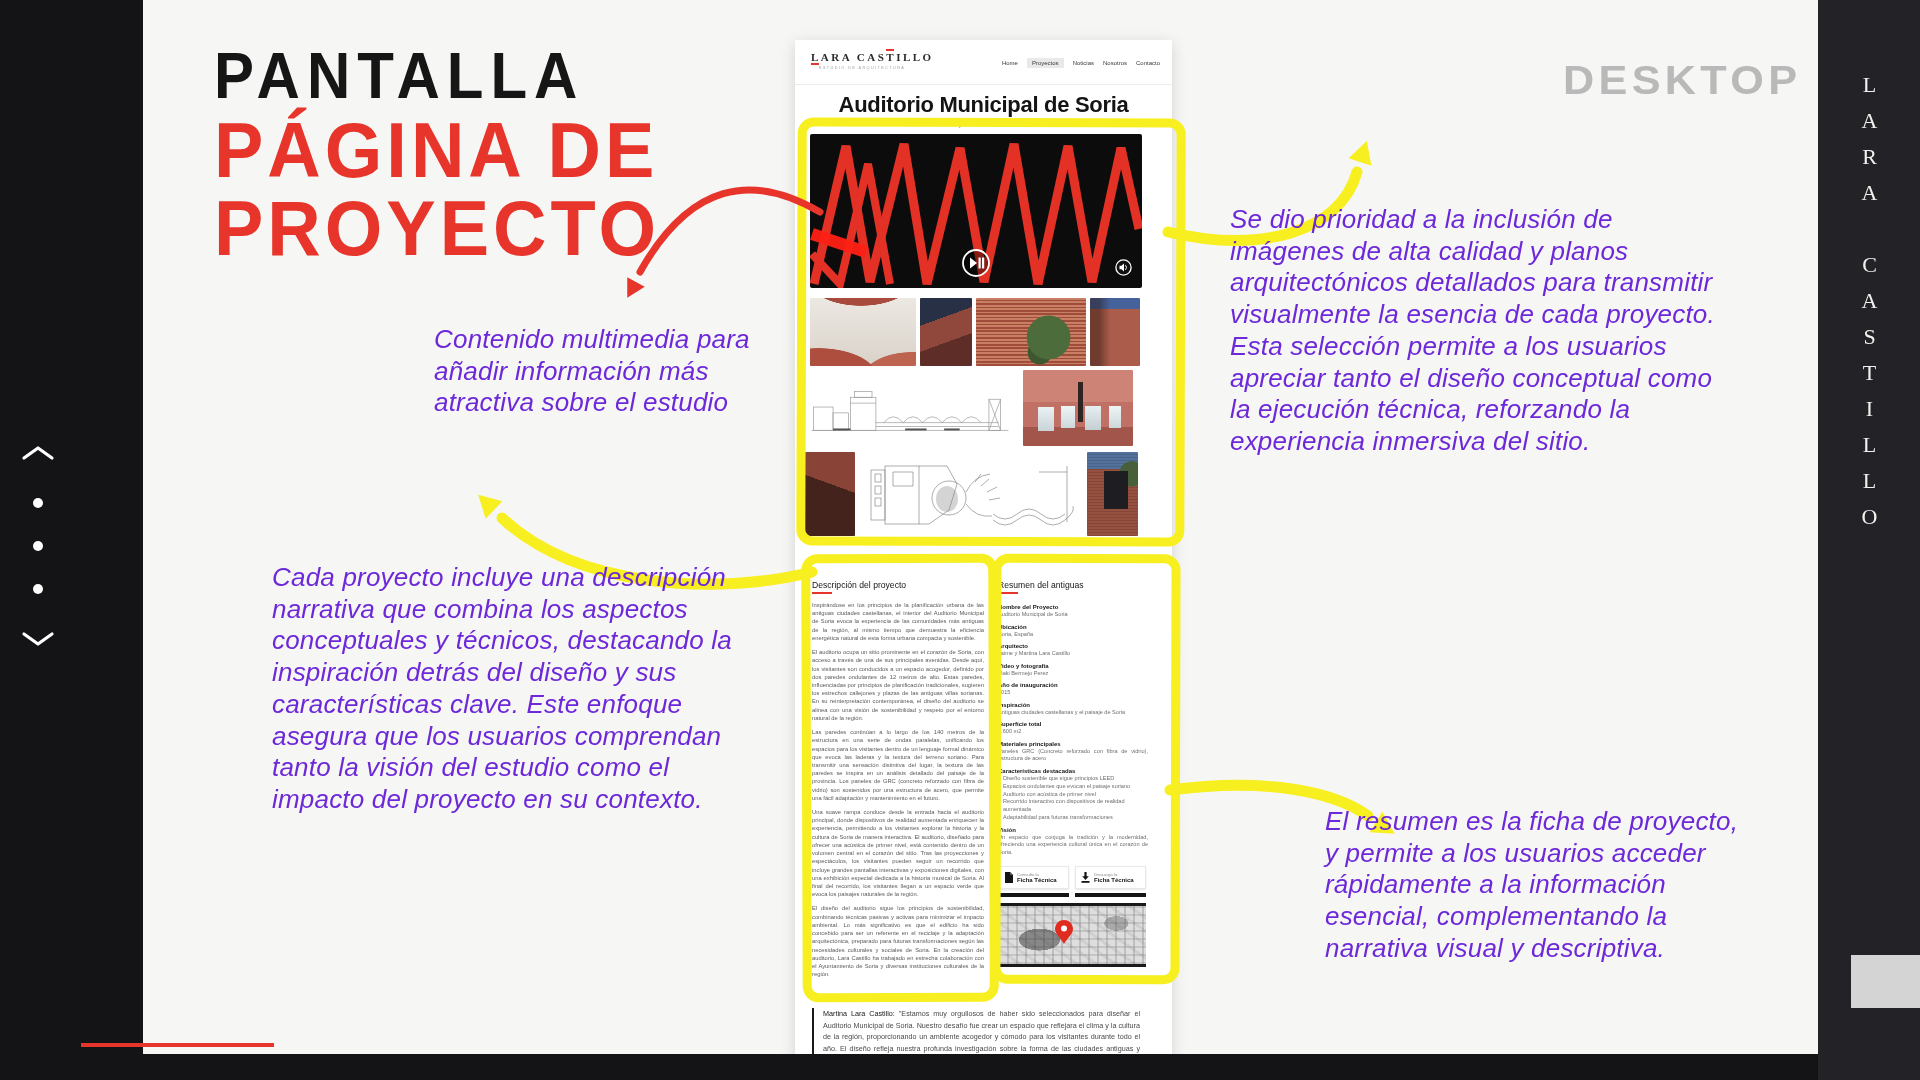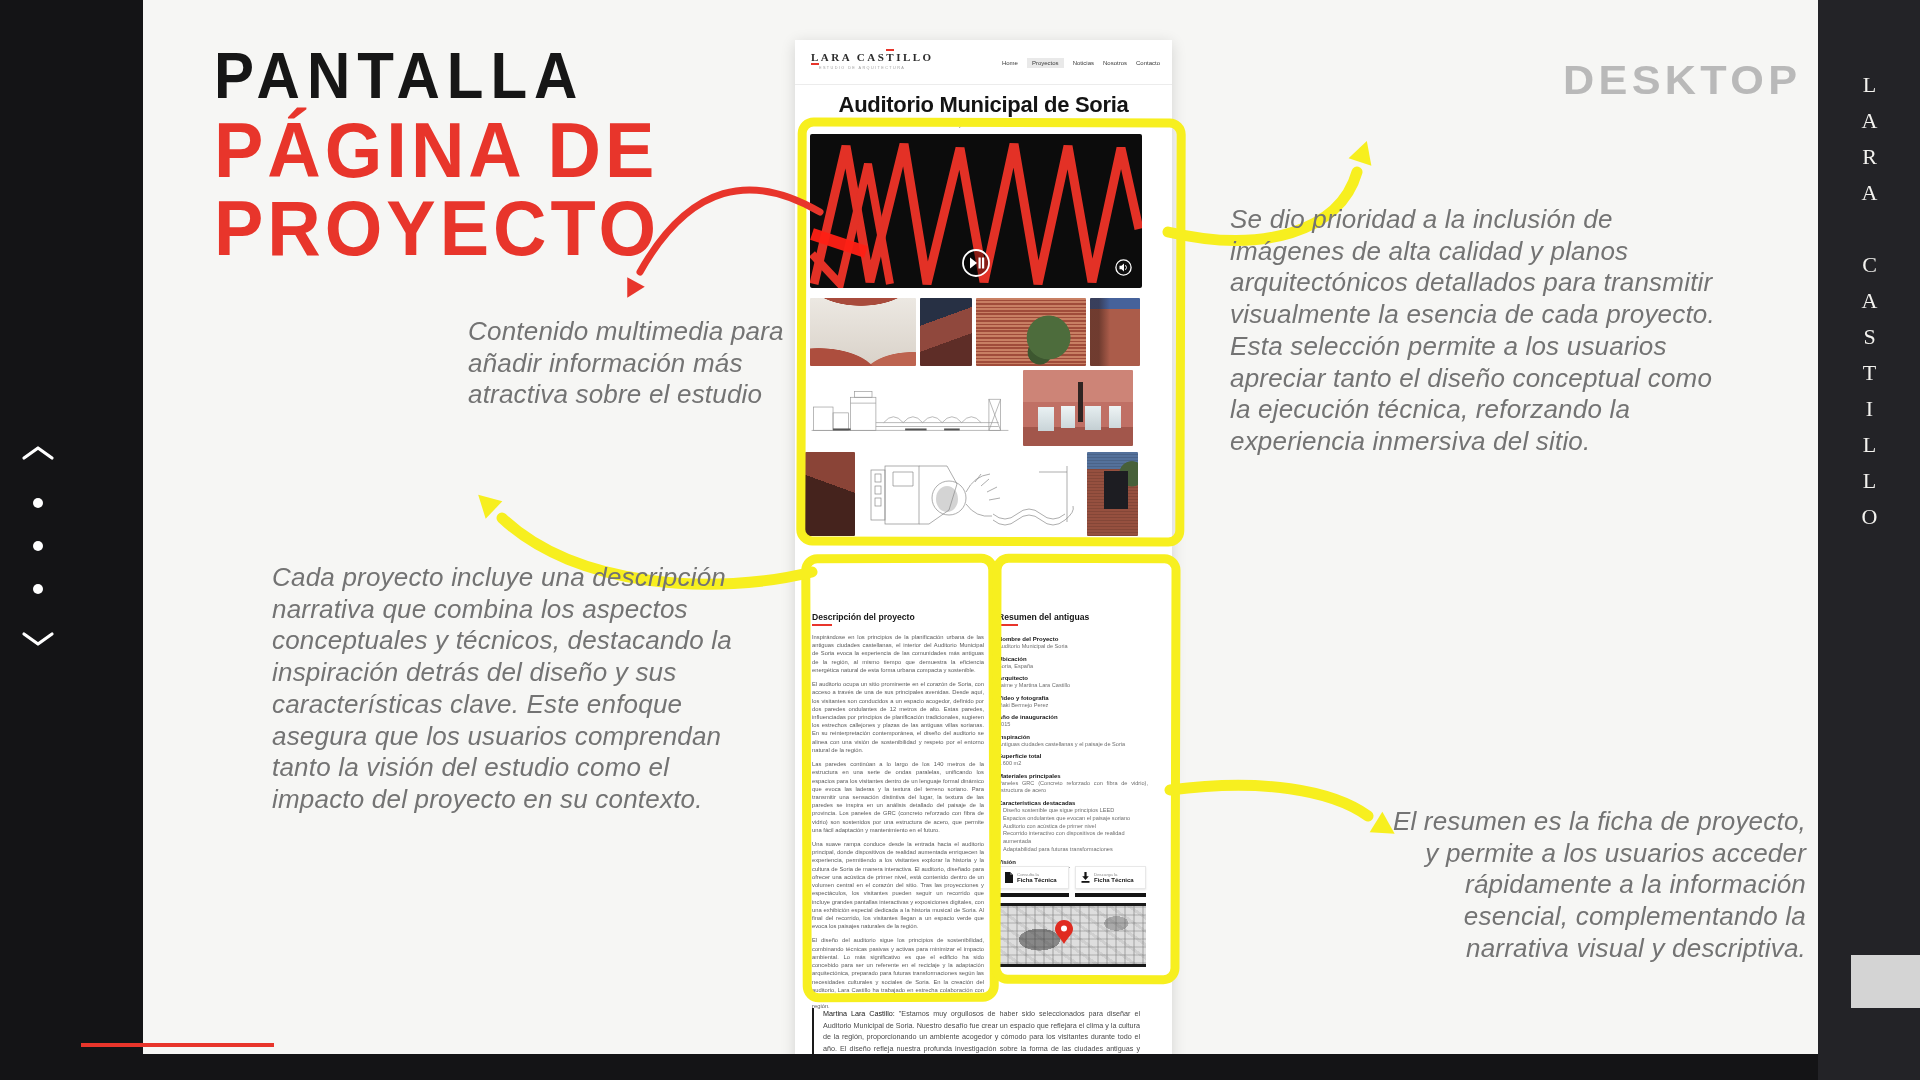--- a/index.html
+++ b/index.html
@@ -30,25 +30,25 @@
   .title-block { position:absolute; left:214px; top:44px; z-index:4; line-height:1; }
   .title-black { font-size:60px; font-weight:900; letter-spacing:7px; color:#161616; transform:scaleY(1.08); transform-origin:left top; }
   .title-red   { font-size:74px; font-weight:900; letter-spacing:4px; color:#e8352b; margin-top:8px; transform:scaleY(1.05); transform-origin:left top; }
   .title-red.l2{ margin-top:4px; }
 
   .desktop-label { position:absolute; left:1563px; top:58px; z-index:4;
     font-size:40px; font-weight:800; letter-spacing:4px; color:#b9b9b9; transform:scaleX(1.08); transform-origin:left top; }
 
   
   .note { position:absolute; z-index:5; font-style:italic; font-weight:500;
-    font-size:26px; line-height:1.22; color:#737373; letter-spacing:0.2px; }
-  .note-multimedia { left:434px; top:316px; width:345px;margin-left:34px; }
+    font-size:26px; line-height:1.22; color:#6d28d9; letter-spacing:0.2px; }
+  .note-multimedia { left:434px; top:324px; width:345px; }
   .note-description{ left:272px; top:562px; width:495px; }
   .note-images     { left:1230px; top:204px; width:500px; }
-  .note-summary    { left:1376px; top:806px; width:430px;text-align:right; }
+  .note-summary    { left:1325px; top:806px; width:430px; }
 
   
   .arrows { position:absolute; left:0; top:0; width:1920px; height:1080px; z-index:3; pointer-events:none; }
   .ybox { position:absolute; border:9px solid #f7ef1f; border-radius:16px; z-index:2; pointer-events:none; }
   .ybox-media  { left:797px; top:118px; width:388px; height:428px; transform:rotate(.2deg); }
   .ybox-desc   { left:802px; top:554px; width:196px; height:448px; transform:rotate(-.2deg); }
   .ybox-resumen{ left:992px; top:554px; width:188px; height:430px; transform:rotate(.15deg); }
 
   
   .site { position:absolute; left:795px; top:40px; width:377px; height:1040px; background:#ffffff;
@@ -108,21 +108,21 @@
   .ph6 { position:absolute; left:0; top:0; width:50px; height:84px; background:linear-gradient(200deg,#8a4437 0 40%,#45231d 40%); }
   .gd2 { position:absolute; left:58px; top:0; width:212px; height:84px; background:#fff; }
   .ph7 { position:absolute; left:282px; top:0; width:51px; height:84px; background:
       linear-gradient(#1d1d22,#1d1d22) 62% 42%/24px 38px no-repeat,
       radial-gradient(circle at 88% 26%, #47603a 0 16%, rgba(0,0,0,0) 17%),
       repeating-linear-gradient(0deg, rgba(0,0,0,.12) 0 1.4px, rgba(0,0,0,0) 1.4px 3px),
       linear-gradient(180deg,#54719b 0 20%,#96503f 20%); }
 
   
   .desc-col { position:absolute; left:17px; top:540px; width:172px; height:446px; overflow:hidden; }
-  .col-heading { font-size:8.6px; font-weight:700; color:#161616;margin-top:32px; }
+  .col-heading { font-size:8.6px; font-weight:400; color:#161616; }
   .red-underline { width:20px; height:2px; background:#e8352b; margin:2px 0 7px; }
   .desc-col p { font-size:5.8px; line-height:1.42; color:#5a5a5a; text-align:justify; margin-bottom:6px; }
 
   
   .sum-col { position:absolute; left:203px; top:540px; width:150px; height:288px; overflow:hidden; }
   .sum-fields { margin-top:10px; }
   .f-label { font-size:6px; font-weight:700; color:#161616; margin-bottom:1px; }
   .f-value { font-size:5.6px; line-height:1.35; color:#6f6f6f; margin-bottom:5px; text-align:justify; }
   .bullet  { font-size:5.6px; line-height:1.4; color:#6f6f6f; padding-left:5px; position:relative; }
   .bullet::before { content:"·"; position:absolute; left:0; top:0; color:#6f6f6f; }

